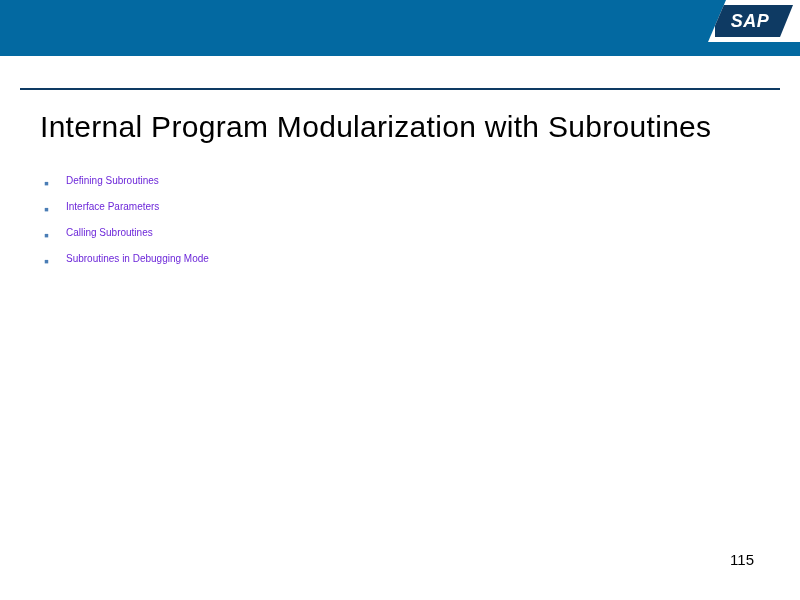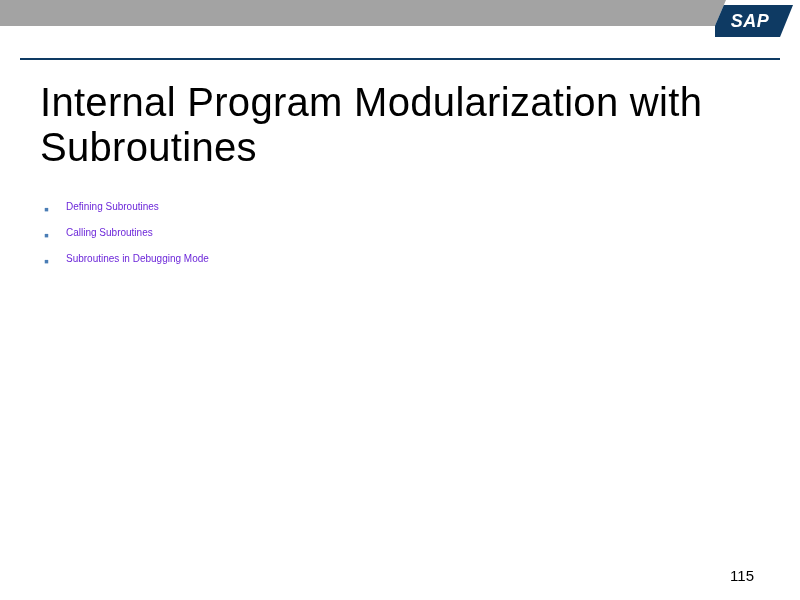--- a/index.html
+++ b/index.html
@@ -10,22 +10,22 @@
     body {
       font-family: Arial, Helvetica, sans-serif;
       width: 800px;
       height: 600px;
       background: #ffffff;
       position: relative;
       overflow: hidden;
     }
     .header-bar {
       width: 100%;
-      height: 26px;
-      background: #a3a3a3;
+      height: 56px;
+      background: #0369a1;
       position: relative;
     }
     .logo-container {
       position: absolute;
       right: 0;
       top: 0;
       height: 42px;
       display: flex;
       align-items: center;
     }
@@ -57,21 +57,21 @@
     .content-area {
       padding: 32px 40px 0 40px;
     }
     .title-underline {
       border-top: 2px solid #0e3a63;
       width: 760px;
       margin-left: -20px;
       margin-bottom: 20px;
     }
     .slide-title {
-      font-size: 40px;
+      font-size: 30px;
       font-weight: normal;
       color: #000000;
       margin-bottom: 30px;
       letter-spacing: 0.3px;
     }
     .contents-label {
       font-size: 19px;
       color: #000000;
       margin-bottom: 16px;
       font-weight: normal;
@@ -91,21 +91,21 @@
     .bullet-list li::before {
       content: "▪";
       position: absolute;
       left: 0;
       top: 0;
       color: #4a7db5;
       font-size: 14px;
     }
     .page-number {
       position: absolute;
-      bottom: 16px;
+      bottom: 32px;
       right: 46px;
       font-size: 15px;
       color: #000000;
     }
   </style>
 </head>
 <body>
 
 <div class="header-bar">
   <div class="logo-container">
@@ -113,18 +113,19 @@
       <div class="logo-inner">SAP</div>
     </div>
   </div>
 </div>
 
 <div class="content-area">
   <div class="title-underline"></div>
   <h1 class="slide-title">Internal Program Modularization with Subroutines</h1>
   <ul class="bullet-list">
     <li>Defining Subroutines</li>
+    <li>Interface Parameters</li>
     <li>Calling Subroutines</li>
     <li>Subroutines in Debugging Mode</li>
   </ul>
 </div>
 
 <div class="page-number">115</div>
 
 </body></html>

